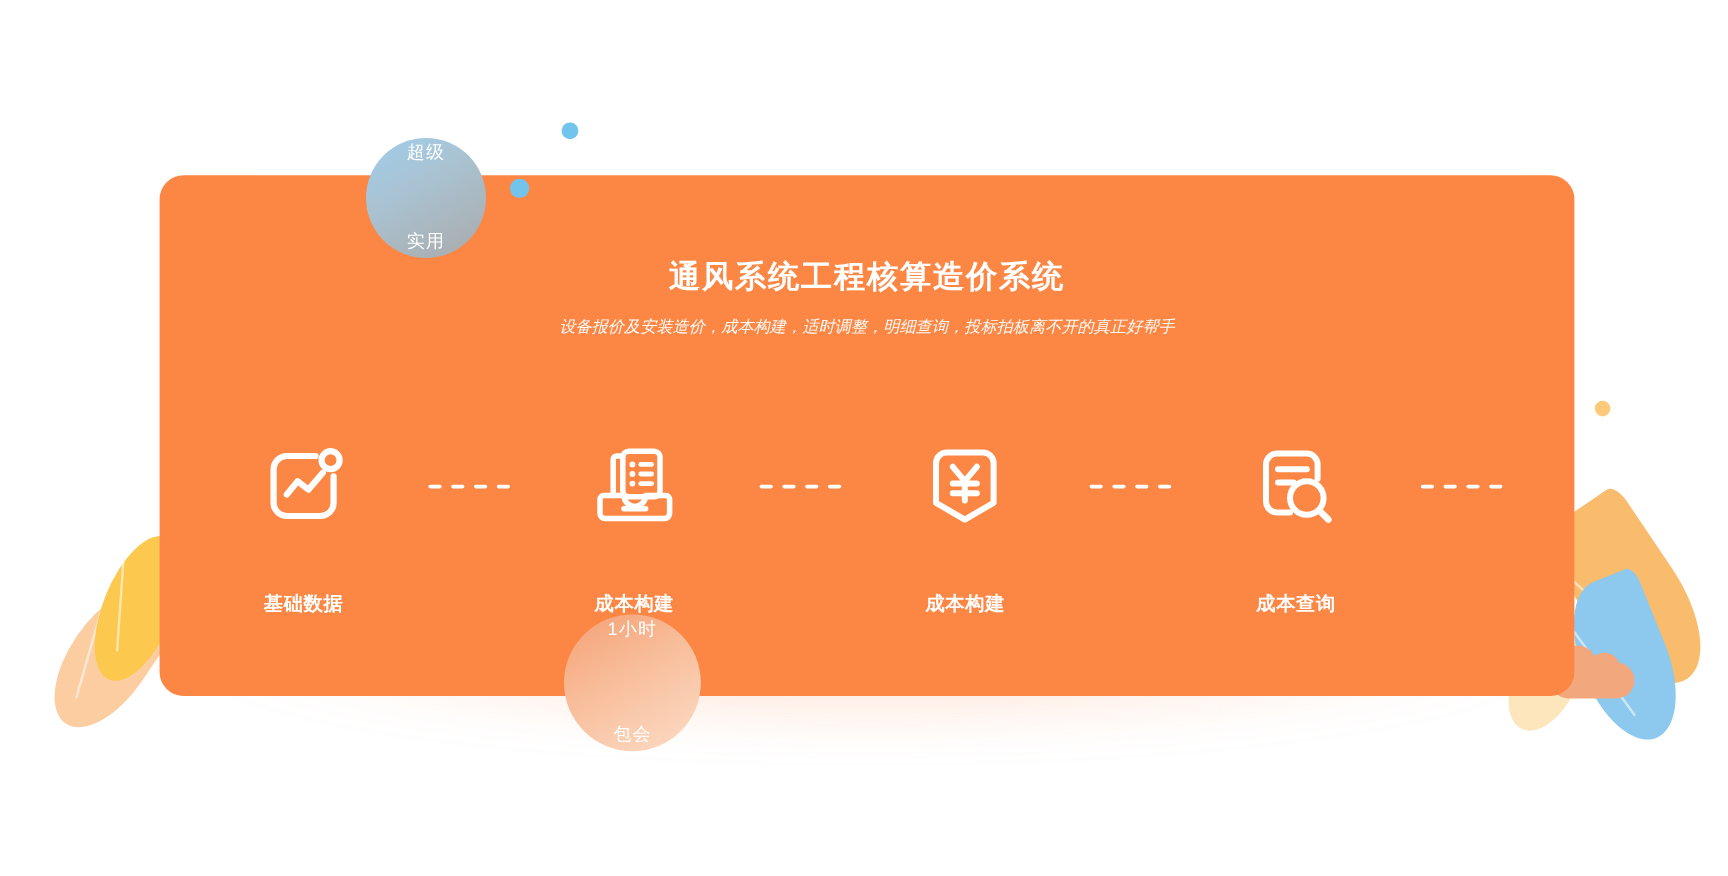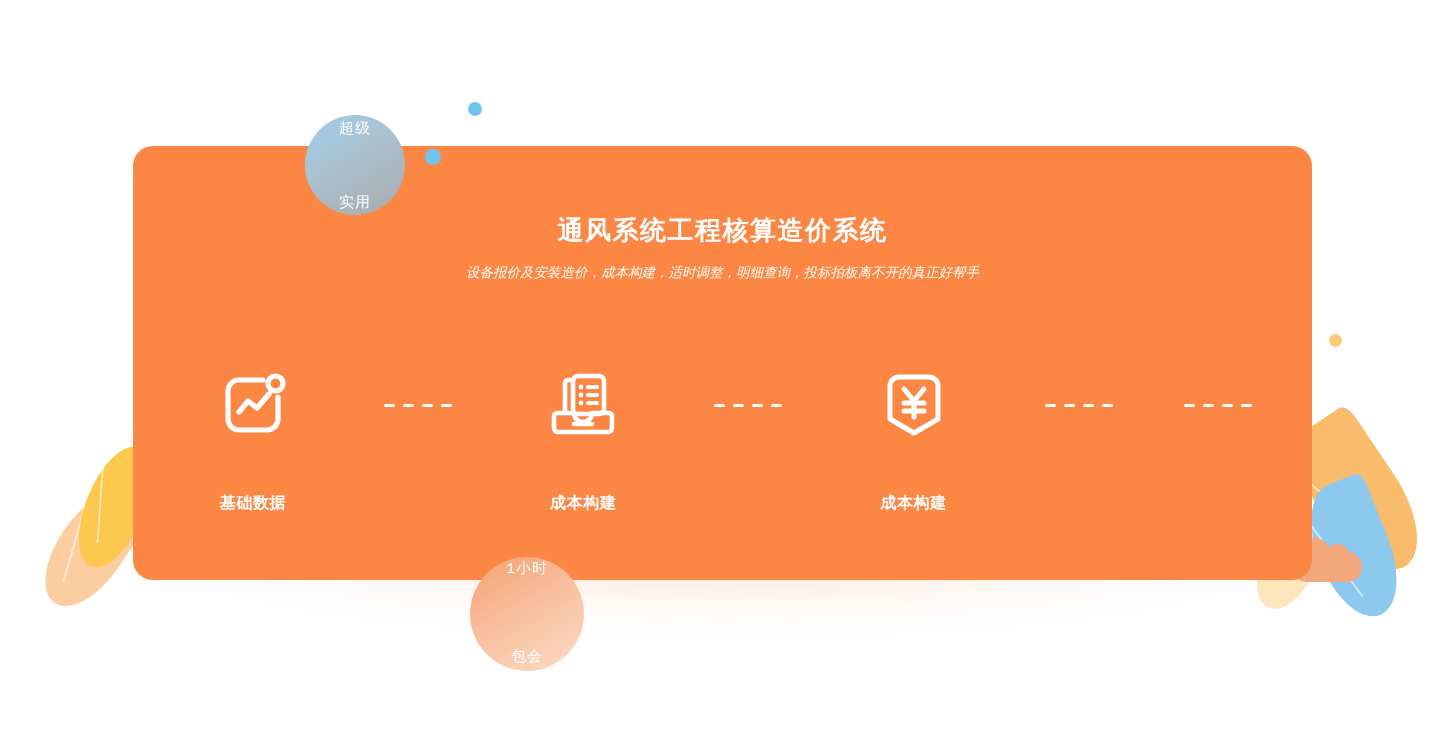--- a/index.html
+++ b/index.html
@@ -207,25 +207,24 @@
     left: 305px; top: 115px;
     width: 100px; height: 100px;
     background: linear-gradient(150deg, #9FCDEA 0%, #A9C3D3 38%, #AAAAAA 100%);
   }
   .badge-custom {
     left: 1240px; top: 229px;
     width: 100px; height: 100px;
     background: linear-gradient(135deg, #F7A85C 0%, #FAC88F 50%, #FDE2C4 100%);
   }
   .badge-hour {
-    left: 470px; top: 557px;
+    left: 470px; top: 512px;
     width: 114px; height: 114px;
     background: linear-gradient(150deg, #F4A073 0%, #F8BE9B 45%, #FCDCC7 100%);
     font-size: 15px;
-    font-family: Liberation Mono, monospace;
   }
 
   
   .dot { position: absolute; border-radius: 50%; }
   .dot-blue-a { left: 468px; top: 102px; width: 14px; height: 14px; background: #73C4ED; }
   .dot-blue-b { left: 425px; top: 149px; width: 16px; height: 16px; background: #73C4ED; }
   .dot-amber  { left: 1329px; top: 334px; width: 13px; height: 13px; background: #FDCA7B; }
 </style>
 </head>
 <body>
@@ -319,20 +318,32 @@
         <div class="feature-label">成本构建</div>
       </div>
 
       <div class="connector">
         <i></i>
           <i></i>
           <i></i>
           <i></i>
       </div>
 
+      <div class="feature">
+        <div class="feature-icon">
+          <svg width="76" height="76" viewBox="0 0 76 76" fill="none">
+            <path d="M56 32 V20 a9 9 0 0 0 -9 -9 H22 a9 9 0 0 0 -9 9 v31 a9 9 0 0 0 9 9 h11" stroke="#ffffff" stroke-width="5" stroke-linecap="round" fill="none"></path>
+            <path d="M23 24 H47" stroke="#ffffff" stroke-width="5" stroke-linecap="round"></path>
+            <path d="M23 35 H36" stroke="#ffffff" stroke-width="5" stroke-linecap="round"></path>
+            <circle cx="47" cy="48" r="14" stroke="#ffffff" stroke-width="5" fill="none"></circle>
+            <path d="M57.5 58.5 L65 66" stroke="#ffffff" stroke-width="5.4" stroke-linecap="round"></path>
+          </svg>
+        </div>
+        <div class="feature-label">成本查询</div>
+      </div>
 
       <div class="connector">
         <i></i>
           <i></i>
           <i></i>
           <i></i>
       </div>
 
 
     </div>

